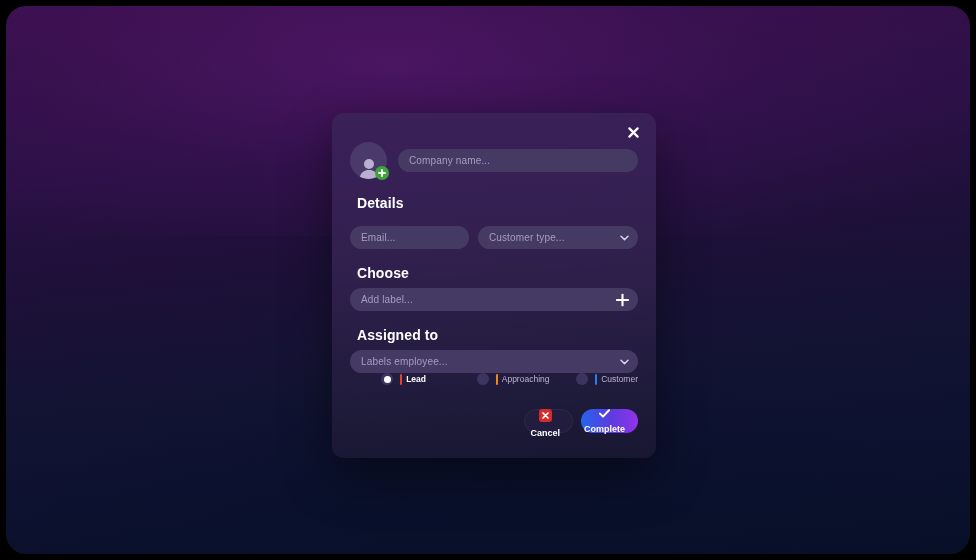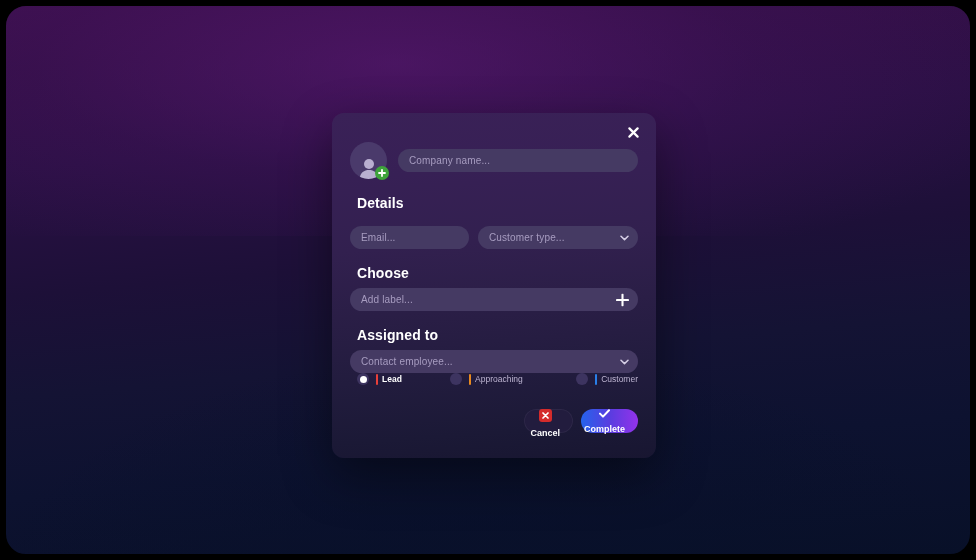--- a/index.html
+++ b/index.html
@@ -193,20 +193,21 @@
   
   .status-row {
     display: flex;
     align-items: center;
     margin: 0 0 0 7px;
   }
   .status-opt {
     display: flex;
     align-items: center;
     cursor: pointer;
+    justify-content: center;
   }
   .status-opt.lead        { width: 96px; }
   .status-opt.approaching { width: 130px; }
   .radio {
     width: 12px;
     height: 12px;
     border-radius: 50%;
     background: #3d3460;
     flex: 0 0 12px;
     display: flex;
@@ -343,21 +344,21 @@
           <svg width="13" height="13" viewBox="0 0 13 13">
             <path d="M6.5 1 V12 M1 6.5 H12" stroke="#ffffff" stroke-width="2.1" stroke-linecap="round"></path>
           </svg>
         </span>
       </div>
     </div>
 
     <div class="section-label">Assigned to</div>
     <div class="row">
       <div class="field select">
-        <span class="ph">Contact employee...</span>
+        <span class="ph">Labels employee...</span>
         <span class="chev">
           <svg width="9" height="6" viewBox="0 0 9 6">
             <path d="M1 1.2 L4.5 4.6 L8 1.2" stroke="#d6cfe6" stroke-width="1.5" fill="none" stroke-linecap="round" stroke-linejoin="round"></path>
           </svg>
         </span>
       </div>
     </div>
 
     <div class="status-row">
 

